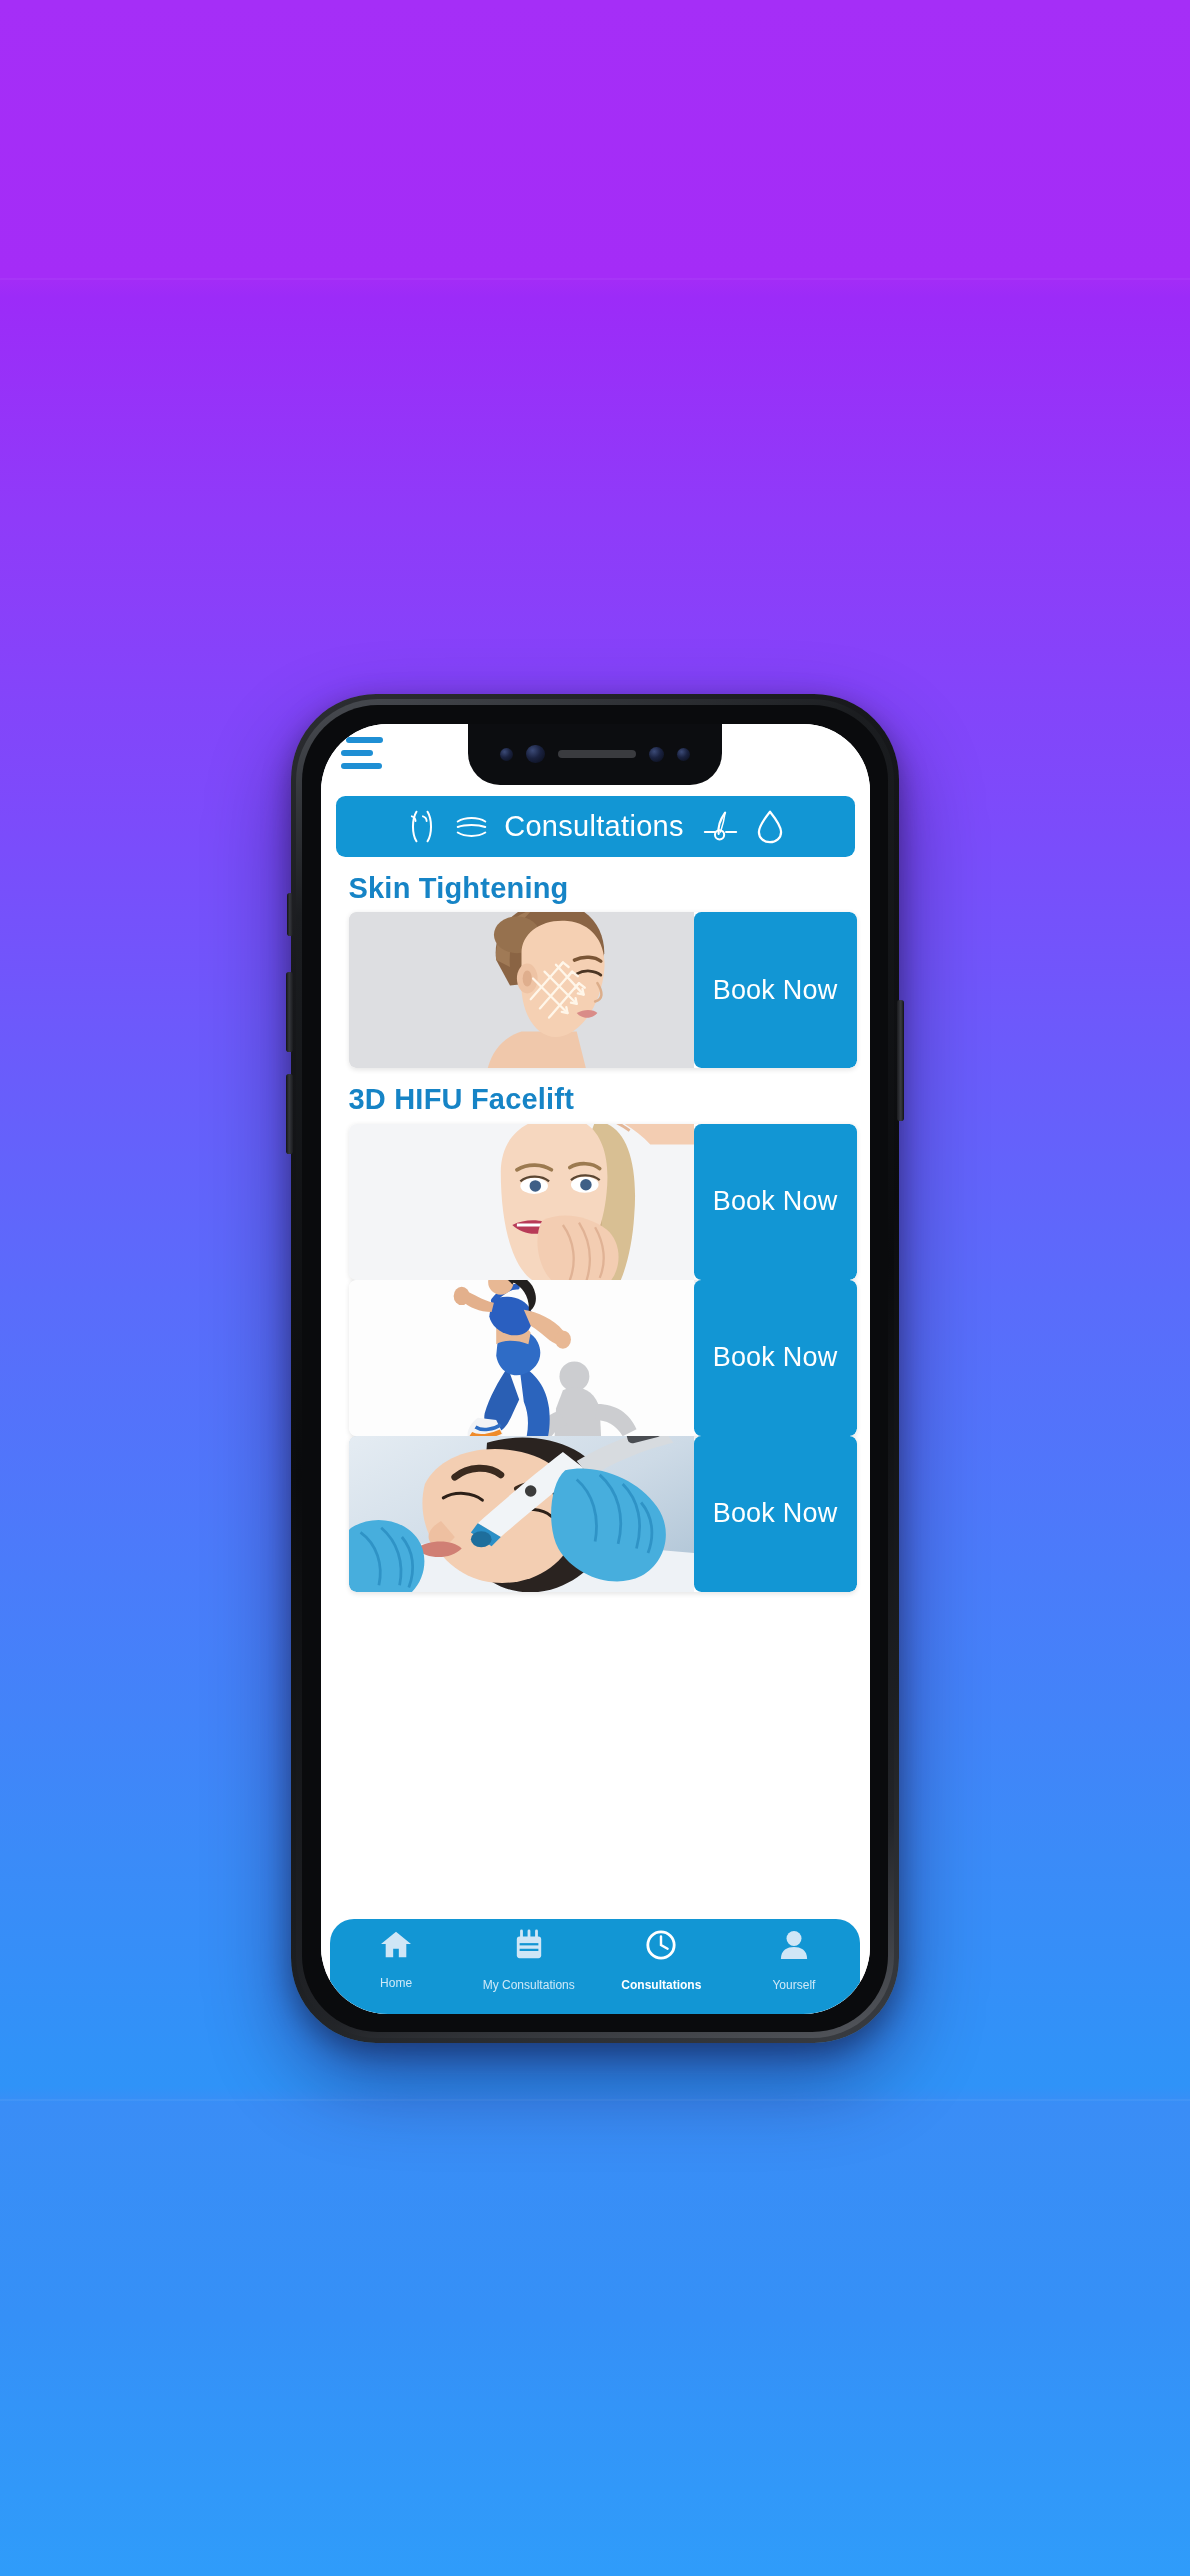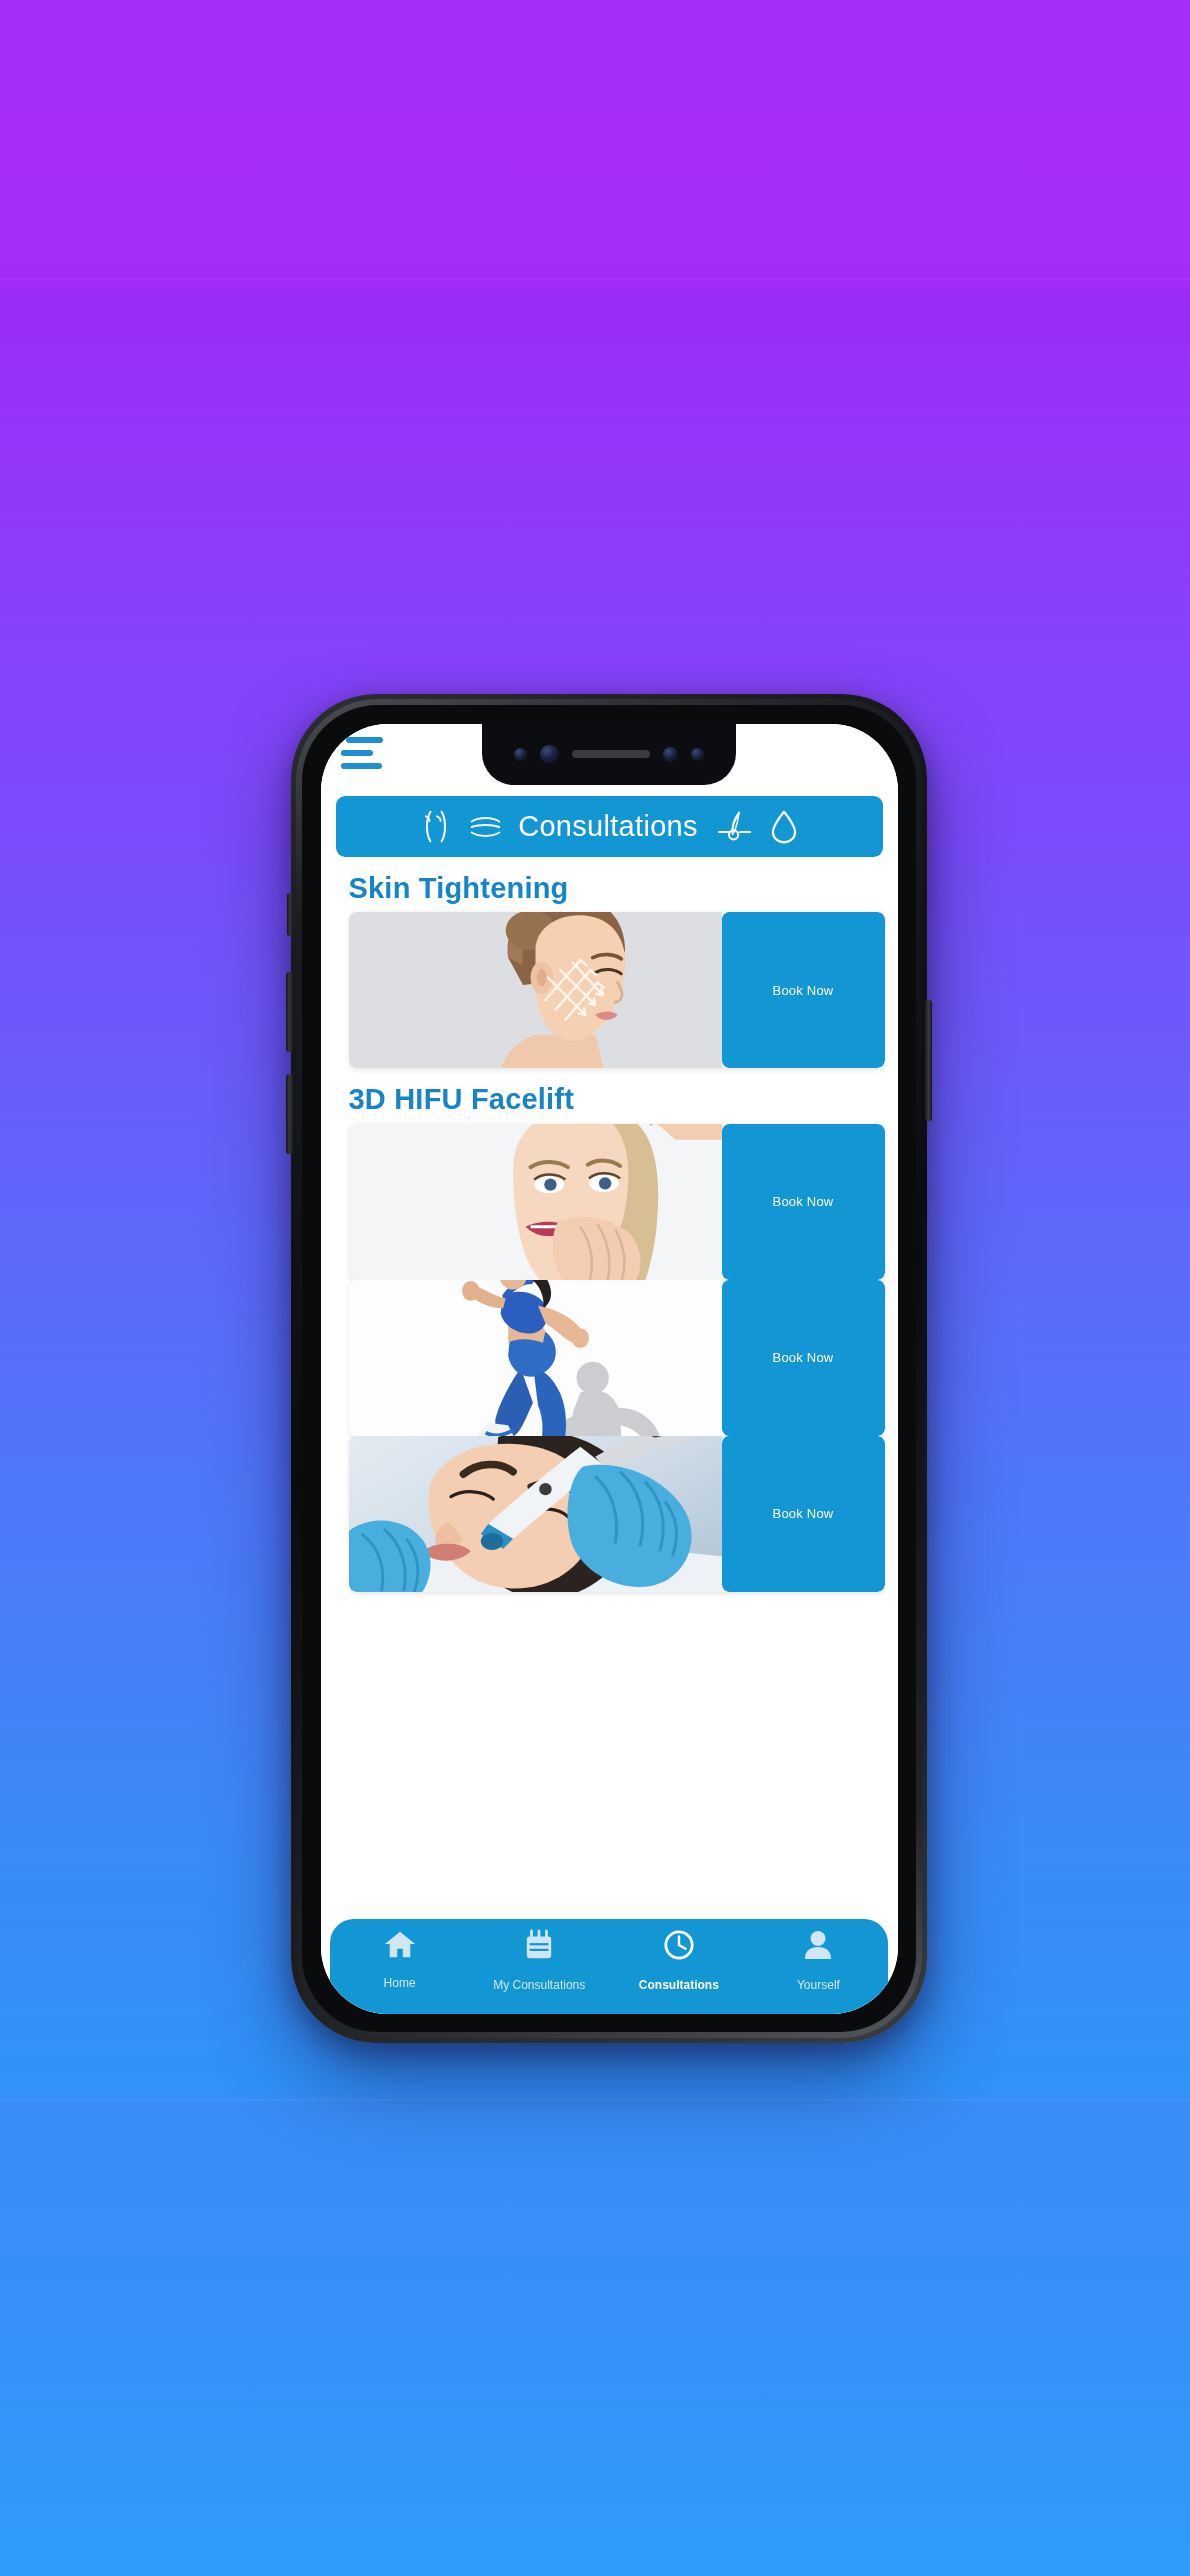--- a/index.html
+++ b/index.html
@@ -48,21 +48,20 @@
     background: rgba(255,255,255,0.05);
   }
 
   
   .phone {
     position: absolute;
     left: 291px;
     top: 694px;
     width: 608px;
     height: 1349px;
-    padding-left: 28px;
   }
   .phone-frame {
     position: absolute;
     inset: 0;
     border-radius: 85px;
     background: linear-gradient(155deg, #2d2f33 0%, #17181b 18%, #0b0c0e 48%, #1c1e21 78%, #3a3d42 100%);
     box-shadow:
       0 37px 83px rgba(20,0,60,0.45),
       0 9.3px 28px rgba(0,0,0,0.35);
   }
@@ -230,21 +229,21 @@
     border-top-left-radius: 7.4px;
     border-bottom-left-radius: 7.4px;
   }
   .book-btn {
     flex: 0 0 163px;
     background: #1296d4;
     color: #fff;
     display: flex;
     align-items: center;
     justify-content: center;
-    font-size: 13px;
+    font-size: 27px;
     border-radius: 7.4px;
     letter-spacing: 0.2px;
   }
 
   
   .img-skin { background: linear-gradient(160deg,#e2e3e5 0%,#d9dadc 55%,#cfd1d4 100%); }
   
   .img-hifu { background: linear-gradient(160deg,#f7f8fa 0%,#eef0f3 60%,#e6e9ed 100%); }
   
   .img-body { background: #fdfdfd; }

